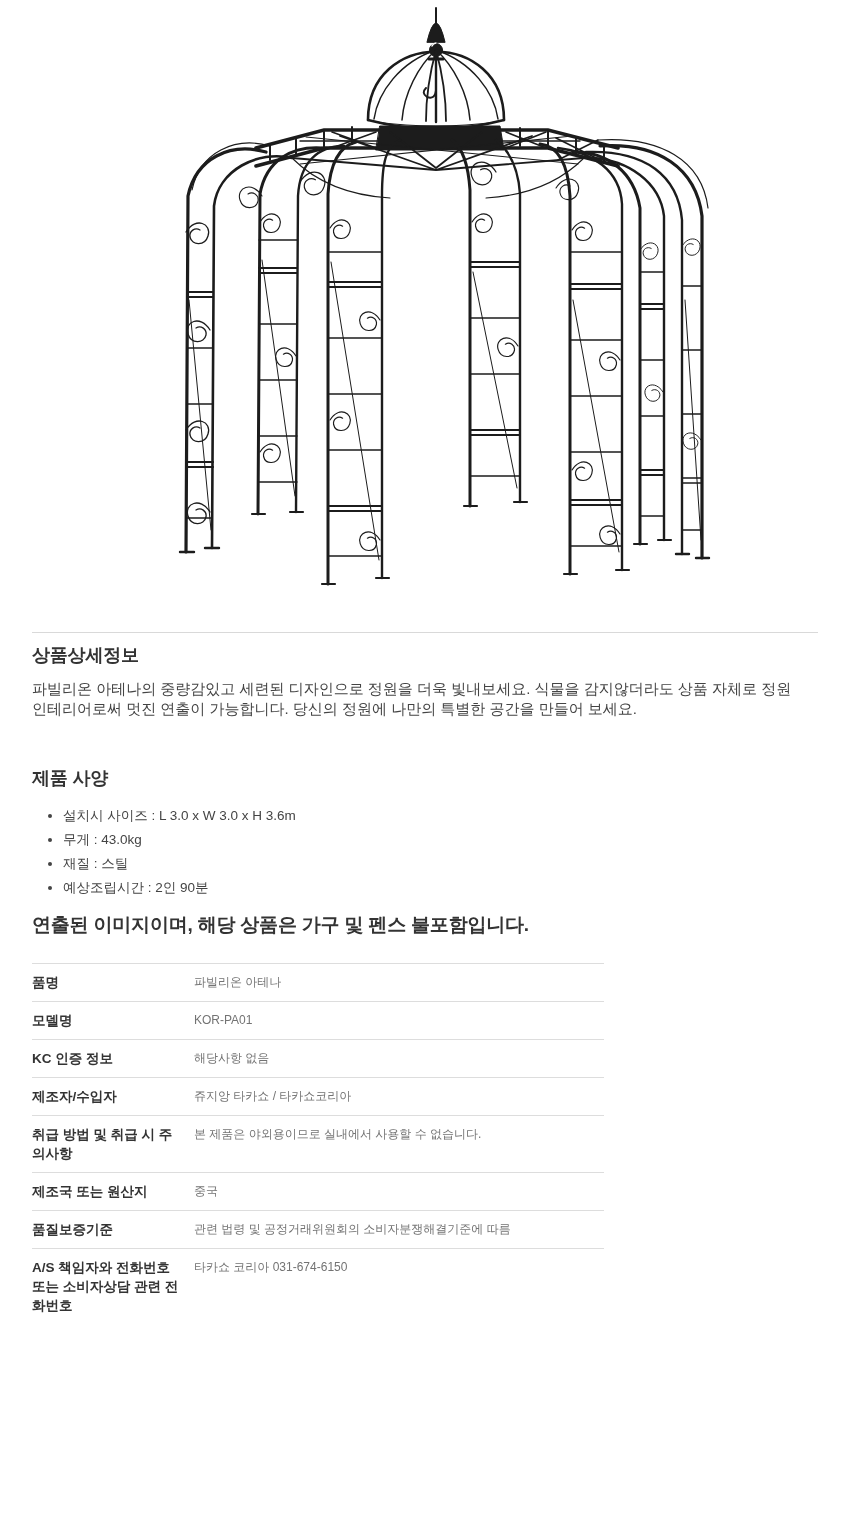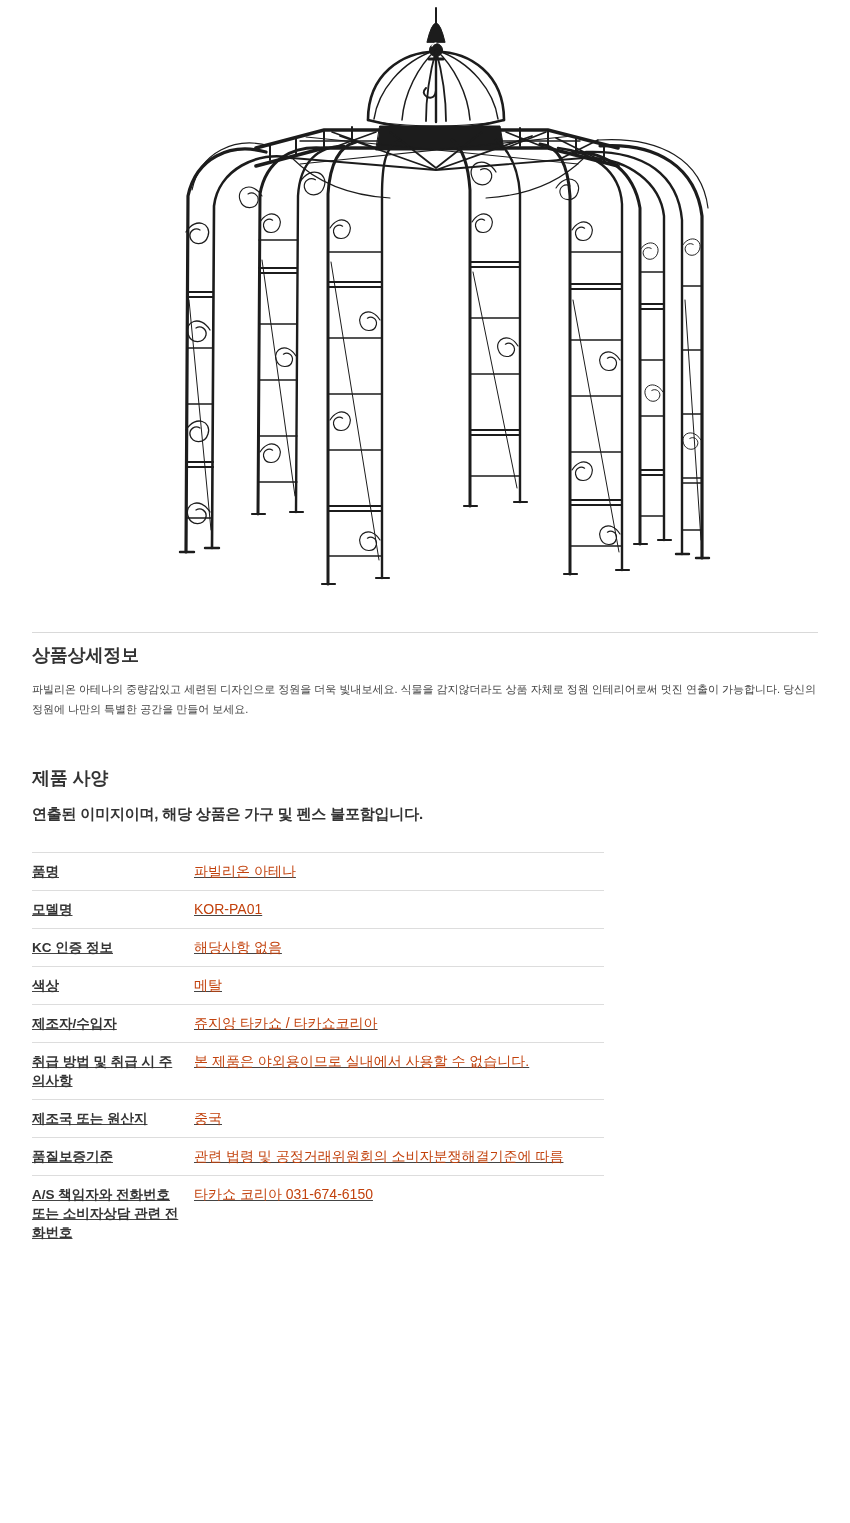--- a/index.html
+++ b/index.html
@@ -12,44 +12,44 @@
   .hero{margin:0;height:632px;display:flex;justify-content:center;align-items:flex-start;background:#ffffff;}
   .hero svg{display:block;}
   .content{padding:0 32px;}
   .divider{border:0;border-top:1px solid #d9d9d9;margin:0;}
   .h-title{
     font-size:18px;font-weight:bold;color:#333333;
     margin:11px 0 0 0;line-height:22px;letter-spacing:-0.2px;
   }
   .h-title.spec{margin-top:48px;}
   .desc{
-    font-size:11px;line-height:20px;color:#444444;
+    font-size:15px;line-height:20px;color:#444444;
     margin:13px 0 0 0;word-break:keep-all;
   }
   .spec-list{
     margin:15px 0 0 0;padding:0 0 0 31px;list-style:disc;
   }
   .spec-list li{
     font-size:13.5px;line-height:24px;color:#444444;
   }
   .notice{
-    font-size:15px;font-weight:bold;color:#333333;
+    font-size:19px;font-weight:bold;color:#333333;
     margin:14px 0 0 0;line-height:22px;letter-spacing:-0.2px;
   }
   .spec-table{
     margin-top:27px;width:572px;border-collapse:collapse;table-layout:fixed;
   }
-  .spec-table tr{border-top:1px solid #dddddd;text-decoration:underline;}
+  .spec-table tr{border-top:1px solid #dddddd;}
   .spec-table th{
     width:152px;text-align:left;vertical-align:top;
     font-size:13.5px;font-weight:bold;color:#333333;line-height:19px;
     padding:9px 10px 9px 0;
   }
   .spec-table td{
-    vertical-align:top;font-size:14px;color:#c2410c;line-height:19px;
+    vertical-align:top;font-size:12px;color:#737373;line-height:19px;
     padding:9px 0;white-space:pre-line;
   }
 </style>
 </head>
 <body>
 
 <div class="page">
 
   <figure class="hero">
 
@@ -174,40 +174,42 @@
 
   <div class="content">
     <hr class="divider">
 
     <h2 class="h-title">상품상세정보</h2>
 
     <p class="desc">파빌리온 아테나의 중량감있고 세련된 디자인으로 정원을 더욱 빛내보세요. 식물을 감지않더라도 상품 자체로 정원 인테리어로써 멋진 연출이 가능합니다. 당신의 정원에 나만의 특별한 공간을 만들어 보세요.</p>
 
     <h2 class="h-title spec">제품 사양</h2>
 
+    <ul class="spec-list">
+        <li>설치시 사이즈 : L 3.0 x W 3.0 x H 3.6m</li>
+        <li>무게 : 43.0kg</li>
+        <li>재질 : 스틸</li>
+        <li>예상조립시간 : 2인 90분</li>
+      </ul>
 
     <p class="notice">연출된 이미지이며, 해당 상품은 가구 및 펜스 불포함입니다.</p>
 
     <table class="spec-table">
       <tbody>
           <tr>
             <th>품명</th>
             <td>파빌리온 아테나</td>
           </tr>
           <tr>
             <th>모델명</th>
             <td>KOR-PA01</td>
           </tr>
           <tr>
             <th>KC 인증 정보</th>
             <td>해당사항 없음</td>
-          </tr>
-          <tr>
-            <th>색상</th>
-            <td>메탈</td>
           </tr>
           <tr>
             <th>제조자/수입자</th>
             <td>쥬지앙 타카쇼 / 타카쇼코리아</td>
           </tr>
           <tr>
             <th>취급 방법 및 취급 시 주의사항</th>
             <td>본 제품은 야외용이므로 실내에서 사용할 수 없습니다.</td>
           </tr>
           <tr>

